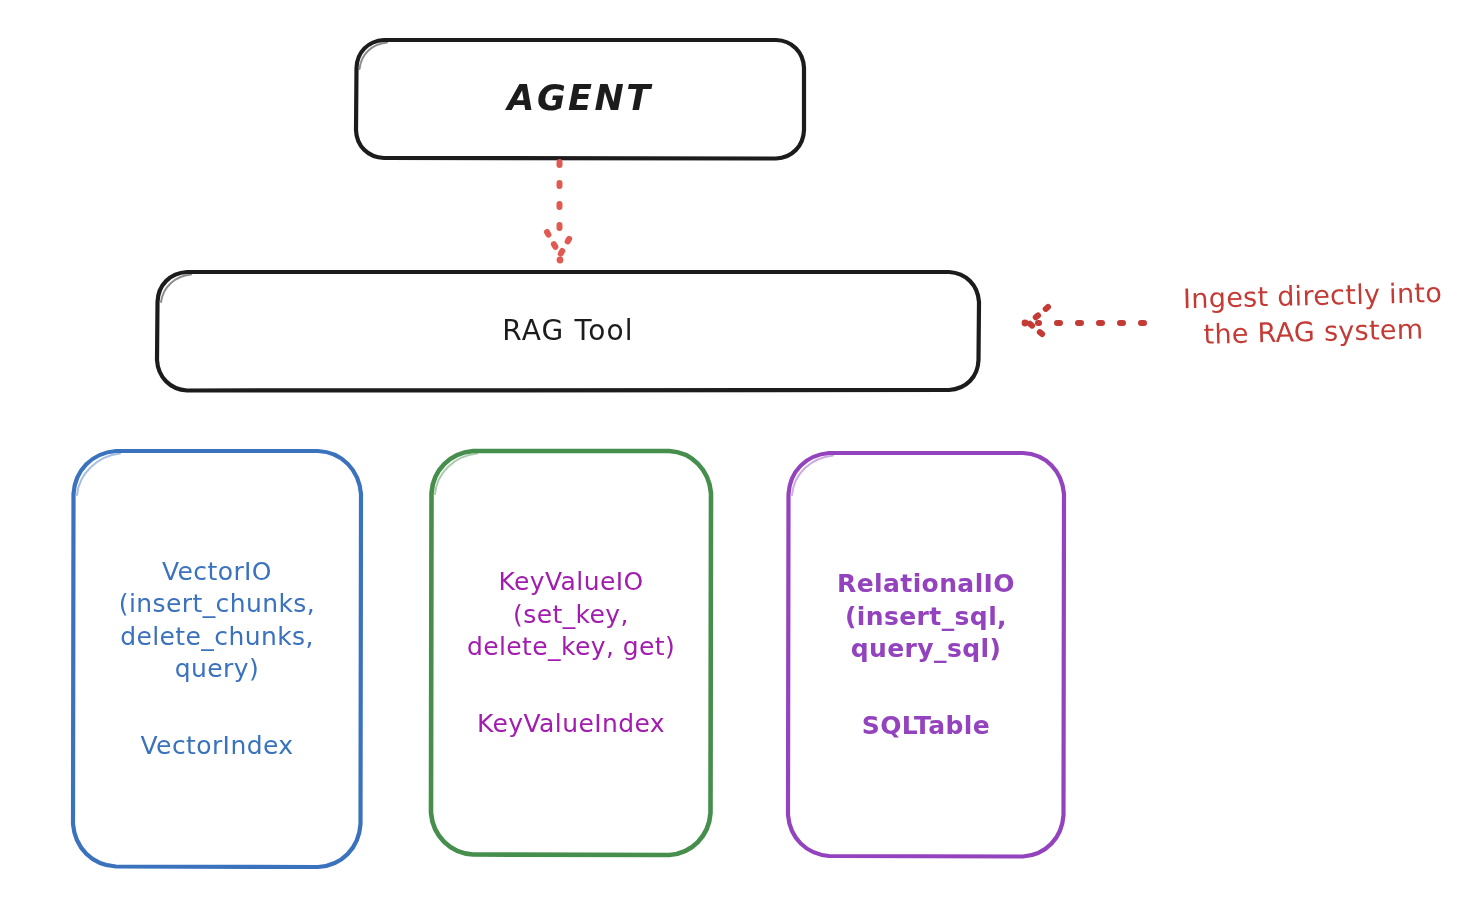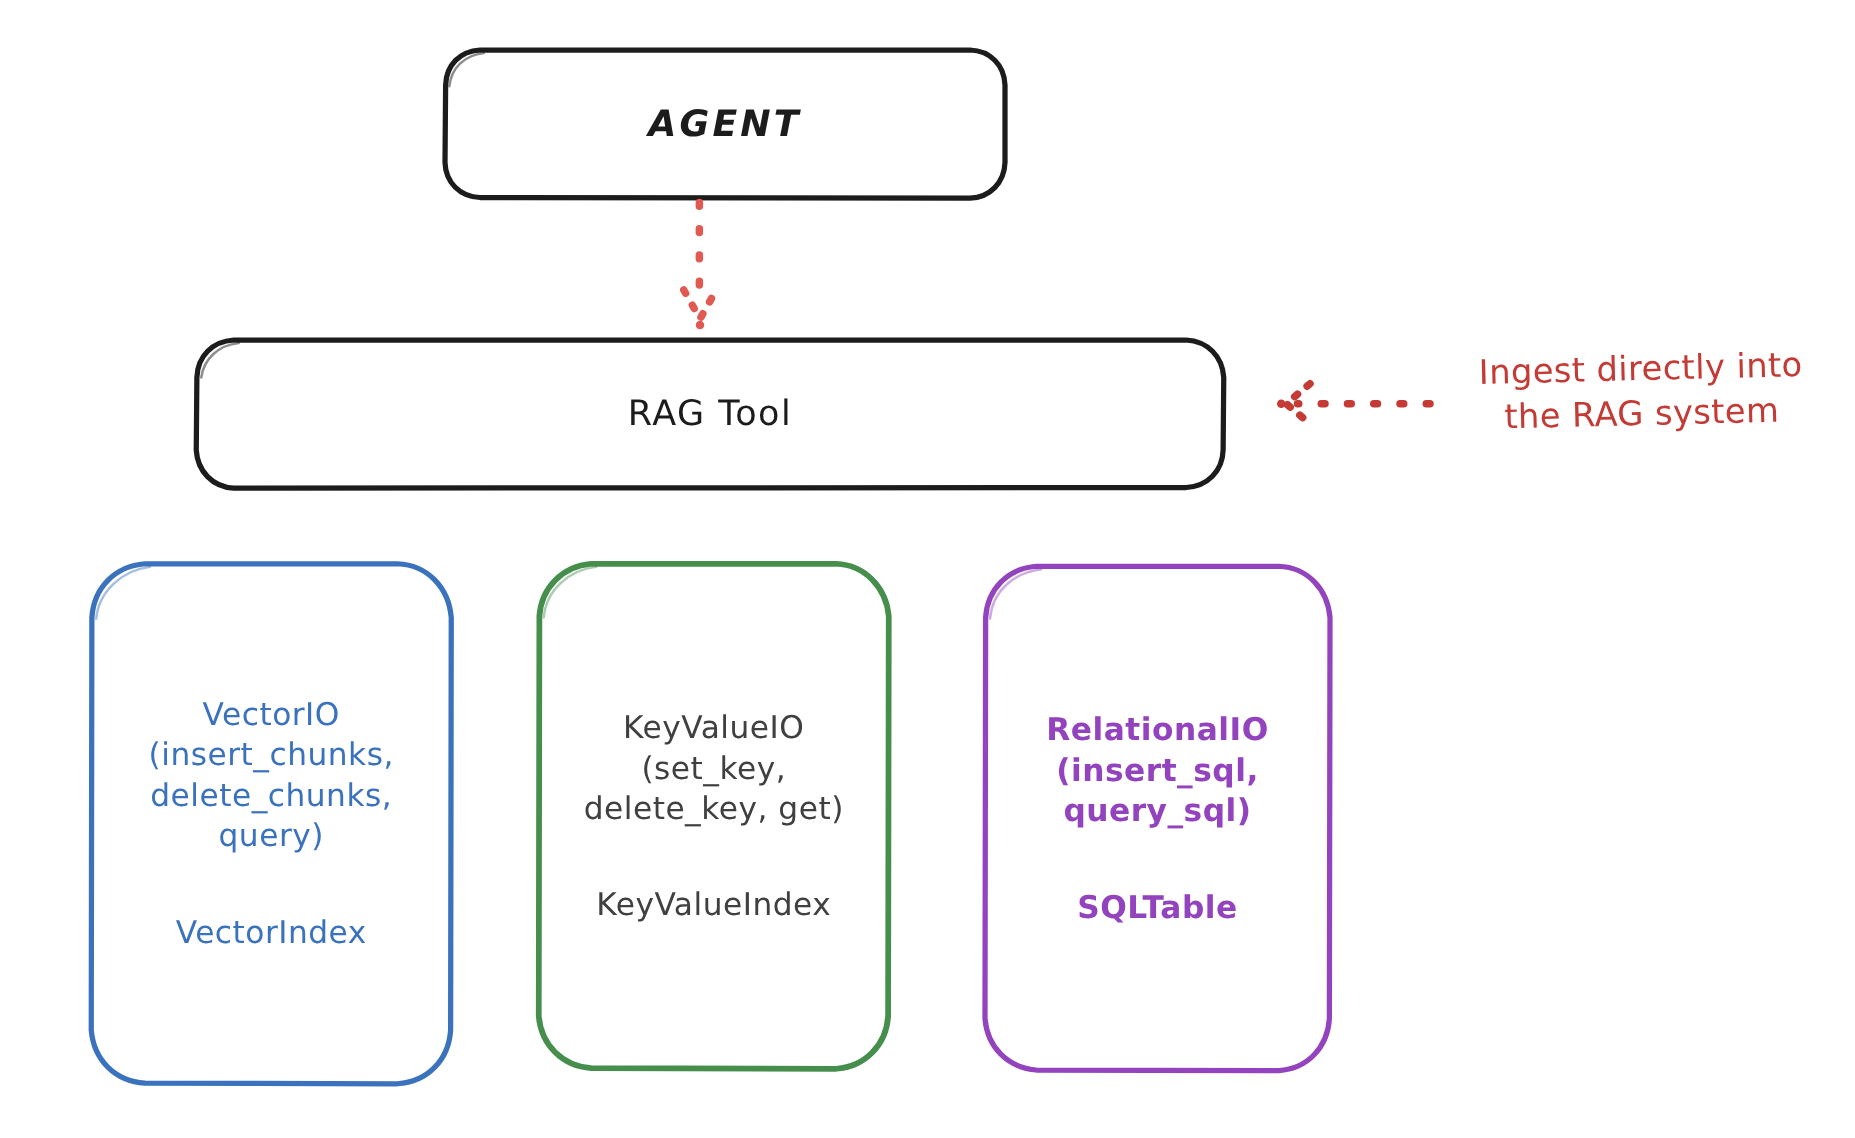--- a/index.html
+++ b/index.html
@@ -61,21 +61,21 @@
   #node-agent {
     left: 354px;
     top: 38px;
     width: 452px;
     height: 122px;
   }
   #node-agent .label {
     font-family: "DejaVu Sans", sans-serif;
     font-style: italic;
     font-weight: 700;
-    font-size: 29px;
+    font-size: 35px;
     color: #1c1c1c;
     letter-spacing: 2.5px;
   }
 
   
   #node-ragtool {
     left: 155px;
     top: 270px;
     width: 826px;
     height: 122px;
@@ -106,21 +106,21 @@
     justify-content: center;
   }
   #node-vectorio .label { color: #3a72bd; }
 
   #node-keyvalueio {
     left: 428px;
     top: 448px;
     width: 286px;
     height: 410px;
   }
-  #node-keyvalueio .label { color: #404040; }
+  #node-keyvalueio .label { color: #a21caf; }
 
   #node-relationalio {
     left: 785px;
     top: 450px;
     width: 282px;
     height: 410px;
   }
   #node-relationalio .label { color: #9343be; font-weight: bold; }
 
   

